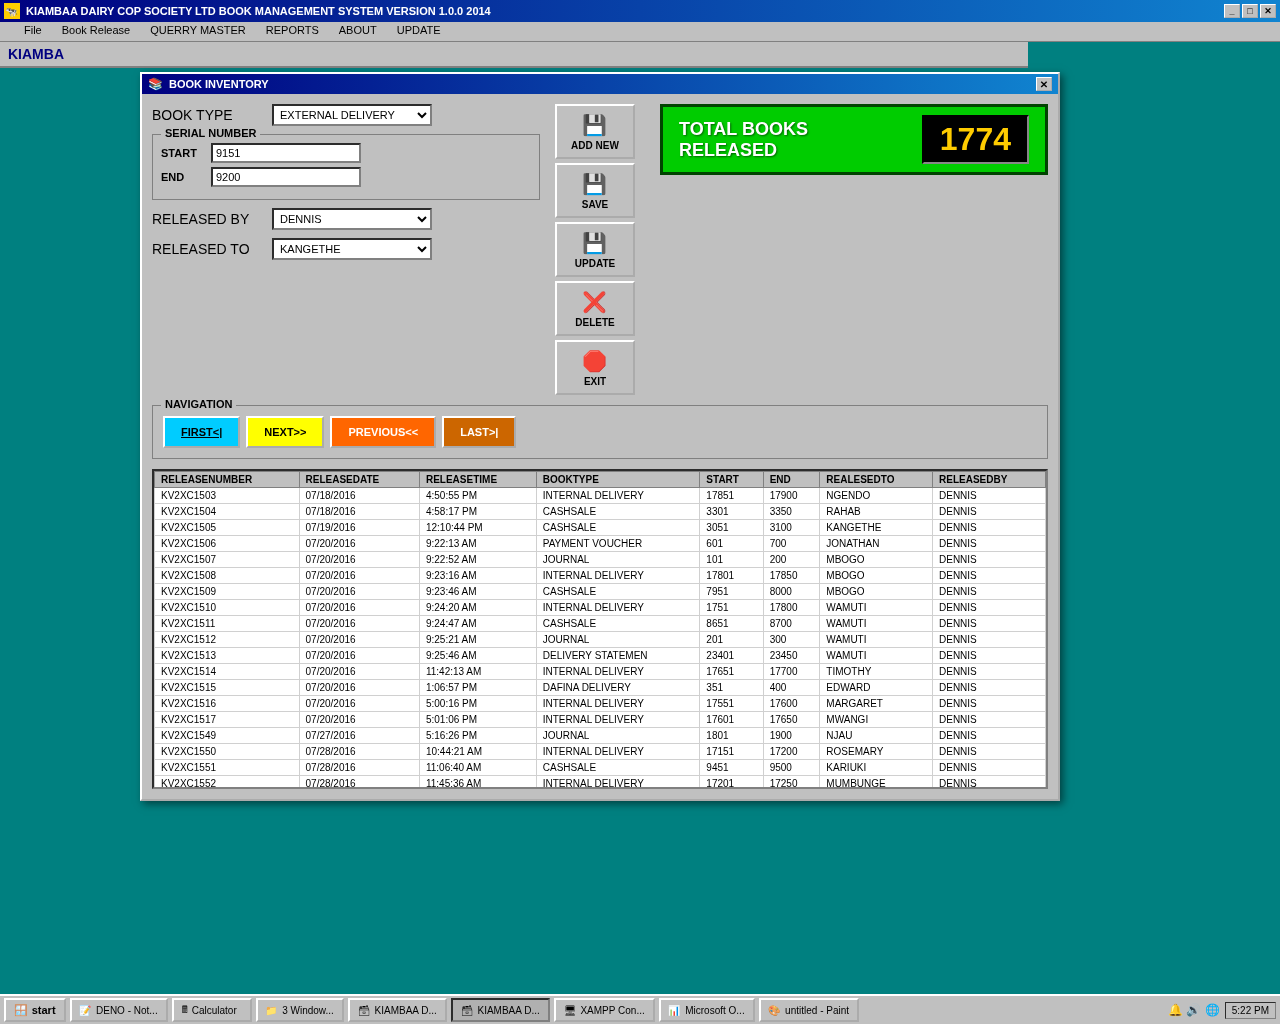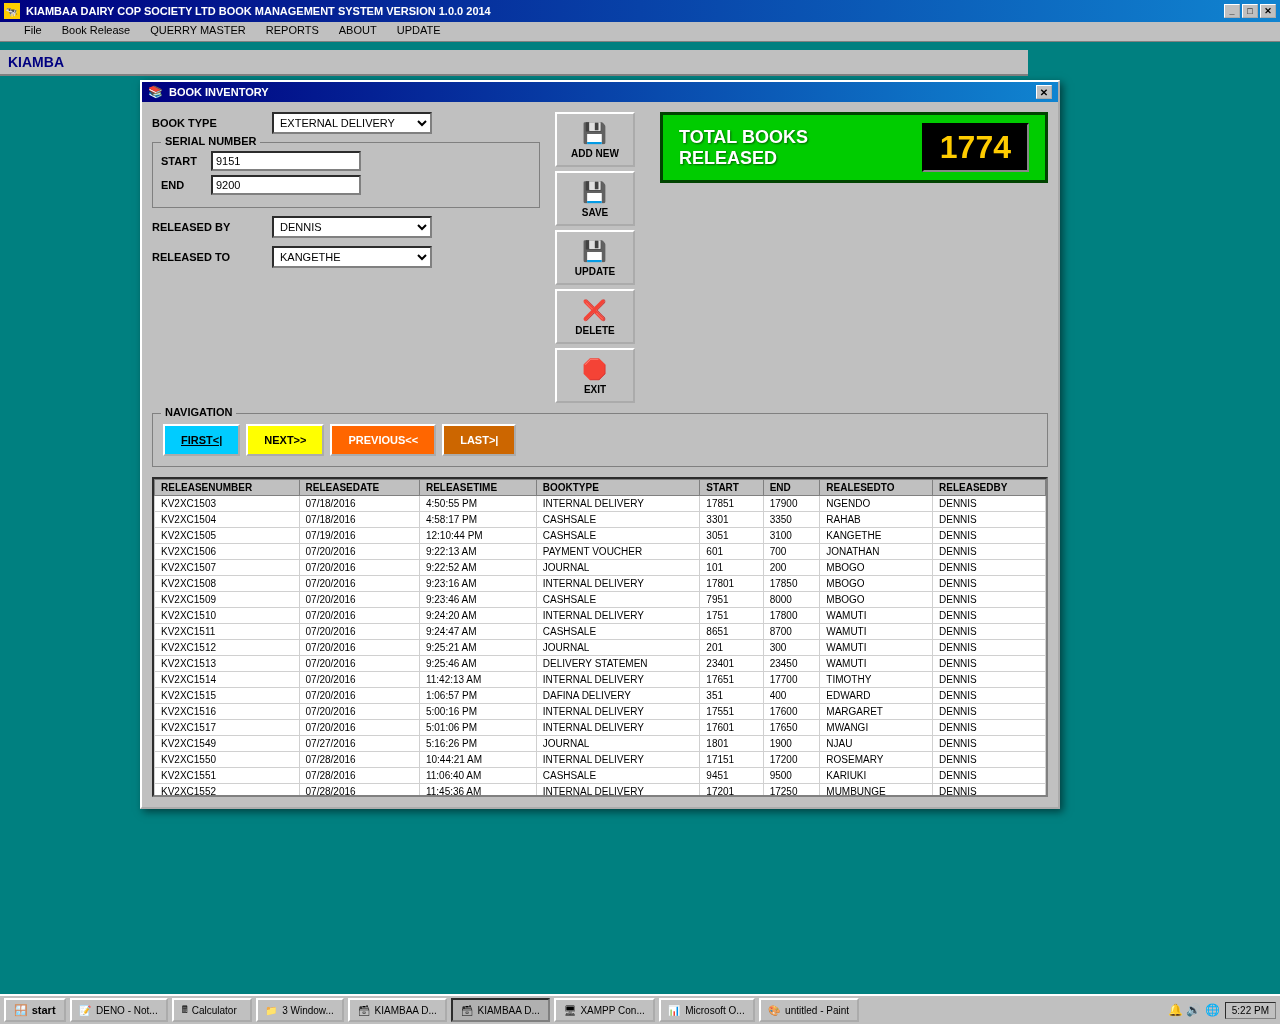--- a/index.html
+++ b/index.html
@@ -67,21 +67,20 @@
       cursor: pointer;
       padding: 2px 4px;
     }
 
     
     #desktop {
       background: #008080;
       position: relative;
       width: 1028px;
       height: 960px;
-      margin-top: 8px;
     }
 
     
     #app-title-strip {
       background: #c0c0c0;
       padding: 4px 8px;
       font-size: 14px;
       font-weight: bold;
       color: #000080;
       border-bottom: 2px solid #808080;
@@ -145,22 +144,22 @@
     }
 
     .form-row {
       display: flex;
       align-items: center;
       margin-bottom: 8px;
     }
 
     .form-label {
       width: 120px;
-      font-size: 11px;
-      font-weight: bold;
+      font-size: 14px;
+      font-weight: normal;
       color: #000000;
     }
 
     .form-select {
       height: 22px;
       border: 2px inset #808080;
       background: white;
       padding: 0 2px;
       font-size: 11px;
       width: 160px;

